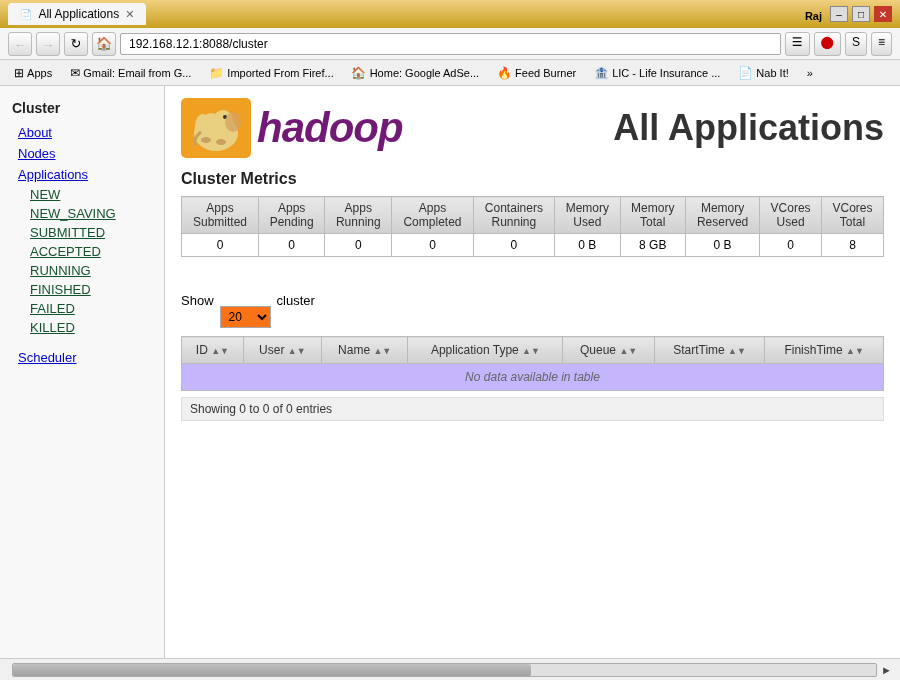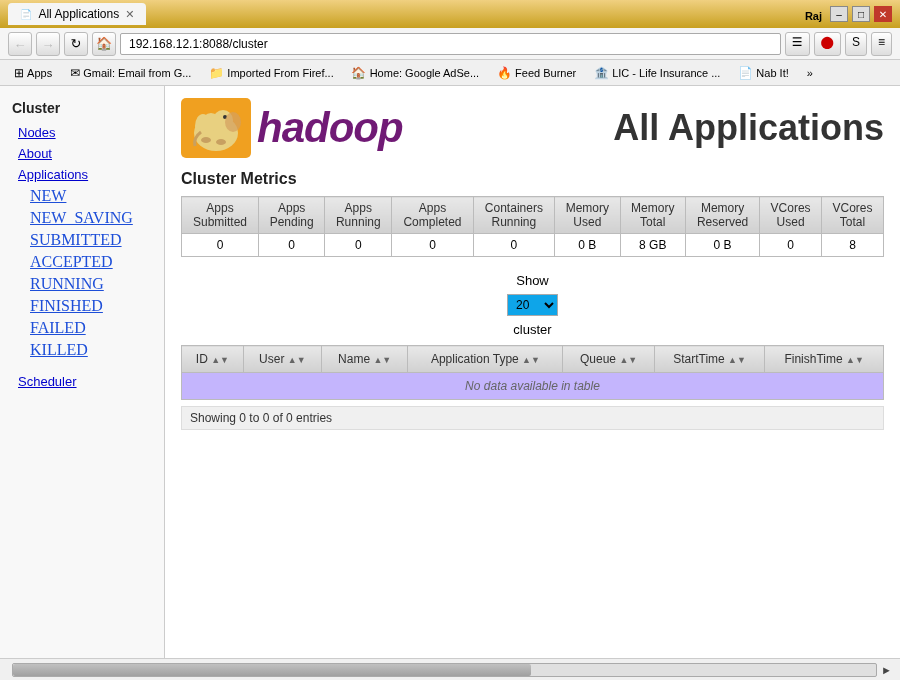--- a/index.html
+++ b/index.html
@@ -156,25 +156,24 @@
       display: block;
       padding: 3px 18px;
       font-size: 13px;
       color: #0000cc;
       text-decoration: underline;
       cursor: pointer;
     }
     .sidebar-sublink {
       display: block;
       padding: 2px 30px;
-      font-size: 16px;
-      color: #1d4ed8;
+      font-size: 13px;
+      color: #14532d;
       text-decoration: underline;
       cursor: pointer;
-      font-family: Liberation Serif, serif;
     }
 
     
     .page-content {
       flex: 1;
       padding: 12px 16px;
       overflow-y: auto;
       background: white;
     }
 
@@ -232,27 +231,27 @@
       background: white;
     }
 
     
     .table-controls {
       display: flex;
       align-items: center;
       gap: 6px;
       margin-bottom: 8px;
       font-size: 13px;
-      flex-direction: column;
     }
     .show-select {
       border: 1px solid #aaa;
       padding: 2px 4px;
       font-size: 12px;
-      background: #0ea5e9;
+      background: #f97316;
+      margin-top: 33px;
     }
 
     
     .data-table {
       width: 100%;
       border-collapse: collapse;
       font-size: 12px;
     }
     .data-table th {
       background: linear-gradient(to bottom, #e8e8e8, #d0d0d0);
@@ -346,22 +345,22 @@
   </div>
   <div class="bookmark-item">
     <span>»</span>
   </div>
 </div>
 
 <div class="browser-content">
 
   <div class="sidebar">
     <div class="sidebar-section-title">Cluster</div>
+    <a class="sidebar-link">About</a>
     <a class="sidebar-link">Nodes</a>
-    <a class="sidebar-link">About</a>
     <a class="sidebar-link">Applications</a>
     <a class="sidebar-sublink">NEW</a>
     <a class="sidebar-sublink">NEW_SAVING</a>
     <a class="sidebar-sublink">SUBMITTED</a>
     <a class="sidebar-sublink">ACCEPTED</a>
     <a class="sidebar-sublink">RUNNING</a>
     <a class="sidebar-sublink">FINISHED</a>
     <a class="sidebar-sublink">FAILED</a>
     <a class="sidebar-sublink">KILLED</a>
     <div style="height:10px;"></div>

